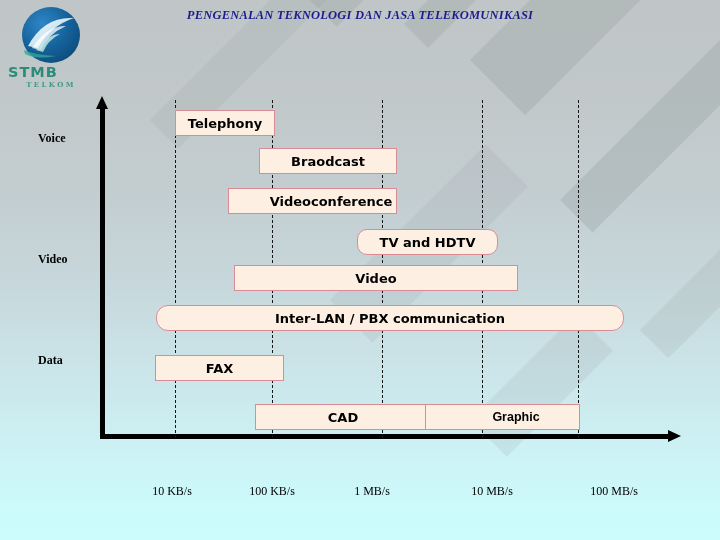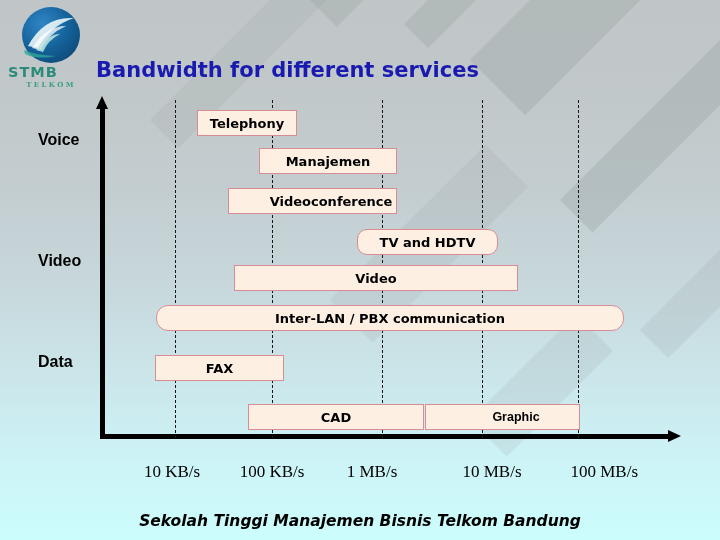--- a/index.html
+++ b/index.html
@@ -144,23 +144,23 @@
     position: absolute;
     top: 100px;
     width: 0;
     height: 338px;
     border-left: 1.6px dashed #161616;
   }
 
   
   .cat-label {
     position: absolute;
-    font-family: Liberation Sans, sans-serif;
-    font-weight: bold;
-    font-size: 16px;
+    font-family: Liberation Serif, serif;
+    font-weight: bold;
+    font-size: 12px;
     color: #000;
     white-space: nowrap;
   }
 
   
   .bar {
     position: absolute;
     height: 26px;
     background: #fdf0e3;
     border: 1.4px solid #d98c96;
@@ -177,23 +177,23 @@
   .bar.light {
     font-family: "Liberation Sans", sans-serif;
     font-weight: bold;
     font-size: 12.5px;
     padding-left: 27px;
   }
 
   
   .tick-label {
     position: absolute;
-    top: 462px;
+    top: 484px;
     font-family: "Liberation Serif", serif;
-    font-size: 17px;
+    font-size: 12px;
     color: #000;
     white-space: nowrap;
     text-align: center;
   }
 
   
   #footer {
     position: absolute;
     left: 0; top: 512px;
     width: 720px;
@@ -237,56 +237,55 @@
       <ellipse cx="43" cy="29" rx="29" ry="28" fill="url(#lg)"></ellipse>
       <path d="M20 40 Q36 10 66 12 Q42 20 30 42 Z" fill="url(#wv)" opacity="0.95"></path>
       <path d="M24 42 Q38 20 58 20 Q40 28 33 44 Z" fill="#ffffff" opacity="0.75"></path>
       <path d="M28 44 Q40 28 52 28 Q40 34 35 46 Z" fill="#bfe6e0" opacity="0.85"></path>
       <path d="M16 44 Q26 49 48 50 Q28 54 17 48 Z" fill="#2fa89a" opacity="0.8"></path>
     </svg>
     <div class="logotext1">STMB</div>
     <div class="logotext2">TELKOM</div>
   </div>
 
-
-  <div id="title">Bandwidth for different services</div>
+  <div id="banner">PENGENALAN TEKNOLOGI DAN JASA TELEKOMUNIKASI</div>
+
 
   <div id="chart">
     <div class="axis-v-head"></div>
     <div class="axis-v"></div>
     <div class="axis-h"></div>
     <div class="axis-h-head"></div>
 
     <div id="gridlines">
         <div class="gridline" style="left: 175px;"></div>
         <div class="gridline" style="left: 272px;"></div>
         <div class="gridline" style="left: 382px;"></div>
         <div class="gridline" style="left: 482px;"></div>
         <div class="gridline" style="left: 578px;"></div>
       </div>
     <div id="catlabels">
         <div class="cat-label" style="top: 131px; left: 38px;">Voice</div>
         <div class="cat-label" style="top: 252px; left: 38px;">Video</div>
         <div class="cat-label" style="top: 353px; left: 38px;">Data</div>
       </div>
     <div id="bars">
-        <div class="bar" style="left: 175px; width: 100px; top: 110px; background: rgb(253, 240, 227); border-color: rgb(217, 140, 150); margin-left: 22px;">Telephony</div>
-        <div class="bar" style="left: 259px; width: 138px; top: 148px; background: rgb(253, 240, 227); border-color: rgb(217, 140, 150);">Manajemen</div>
+        <div class="bar" style="left: 175px; width: 100px; top: 110px; background: rgb(253, 240, 227); border-color: rgb(217, 140, 150);">Telephony</div>
+        <div class="bar" style="left: 259px; width: 138px; top: 148px; background: rgb(253, 240, 227); border-color: rgb(217, 140, 150);">Braodcast</div>
         <div class="bar" style="left: 228px; width: 169px; top: 188px; background: rgb(253, 240, 227); border-color: rgb(217, 140, 150); padding-left: 37px;">Videoconference</div>
         <div class="bar" style="left: 357px; width: 141px; top: 229px; background: rgb(253, 240, 227); border-color: rgb(217, 140, 150); border-radius: 10px;">TV and HDTV</div>
         <div class="bar" style="left: 234px; width: 284px; top: 265px; background: rgb(253, 240, 227); border-color: rgb(217, 140, 150);">Video</div>
         <div class="bar" style="left: 156px; width: 468px; top: 305px; background: rgb(253, 240, 227); border-color: rgb(217, 140, 150); border-radius: 12px;">Inter-LAN / PBX communication</div>
         <div class="bar" style="left: 155px; width: 129px; top: 355px; background: rgb(253, 240, 227); border-color: rgb(217, 140, 150); text-align: right;">FAX</div>
-        <div class="bar" style="left: 248px; width: 176px; top: 404px; background: rgb(253, 240, 227); border-color: rgb(217, 140, 150);">CAD</div>
+        <div class="bar" style="left: 255px; width: 176px; top: 404px; background: rgb(253, 240, 227); border-color: rgb(217, 140, 150);">CAD</div>
         <div class="bar light" style="left: 425px; width: 155px; top: 404px; background: rgb(253, 240, 227); border-color: rgb(217, 140, 150);">Graphic</div>
       </div>
     <div id="ticks">
         <div class="tick-label" style="left: 122px; width: 100px;">10 KB/s</div>
         <div class="tick-label" style="left: 222px; width: 100px;">100 KB/s</div>
         <div class="tick-label" style="left: 322px; width: 100px;">1 MB/s</div>
         <div class="tick-label" style="left: 442px; width: 100px;">10 MB/s</div>
         <div class="tick-label" style="left: 538px; width: 100px; text-align: right;">100 MB/s</div>
       </div>
   </div>
 
-  <div id="footer">Sekolah Tinggi Manajemen Bisnis Telkom Bandung</div>
 
 </div>
 
 </body></html>

